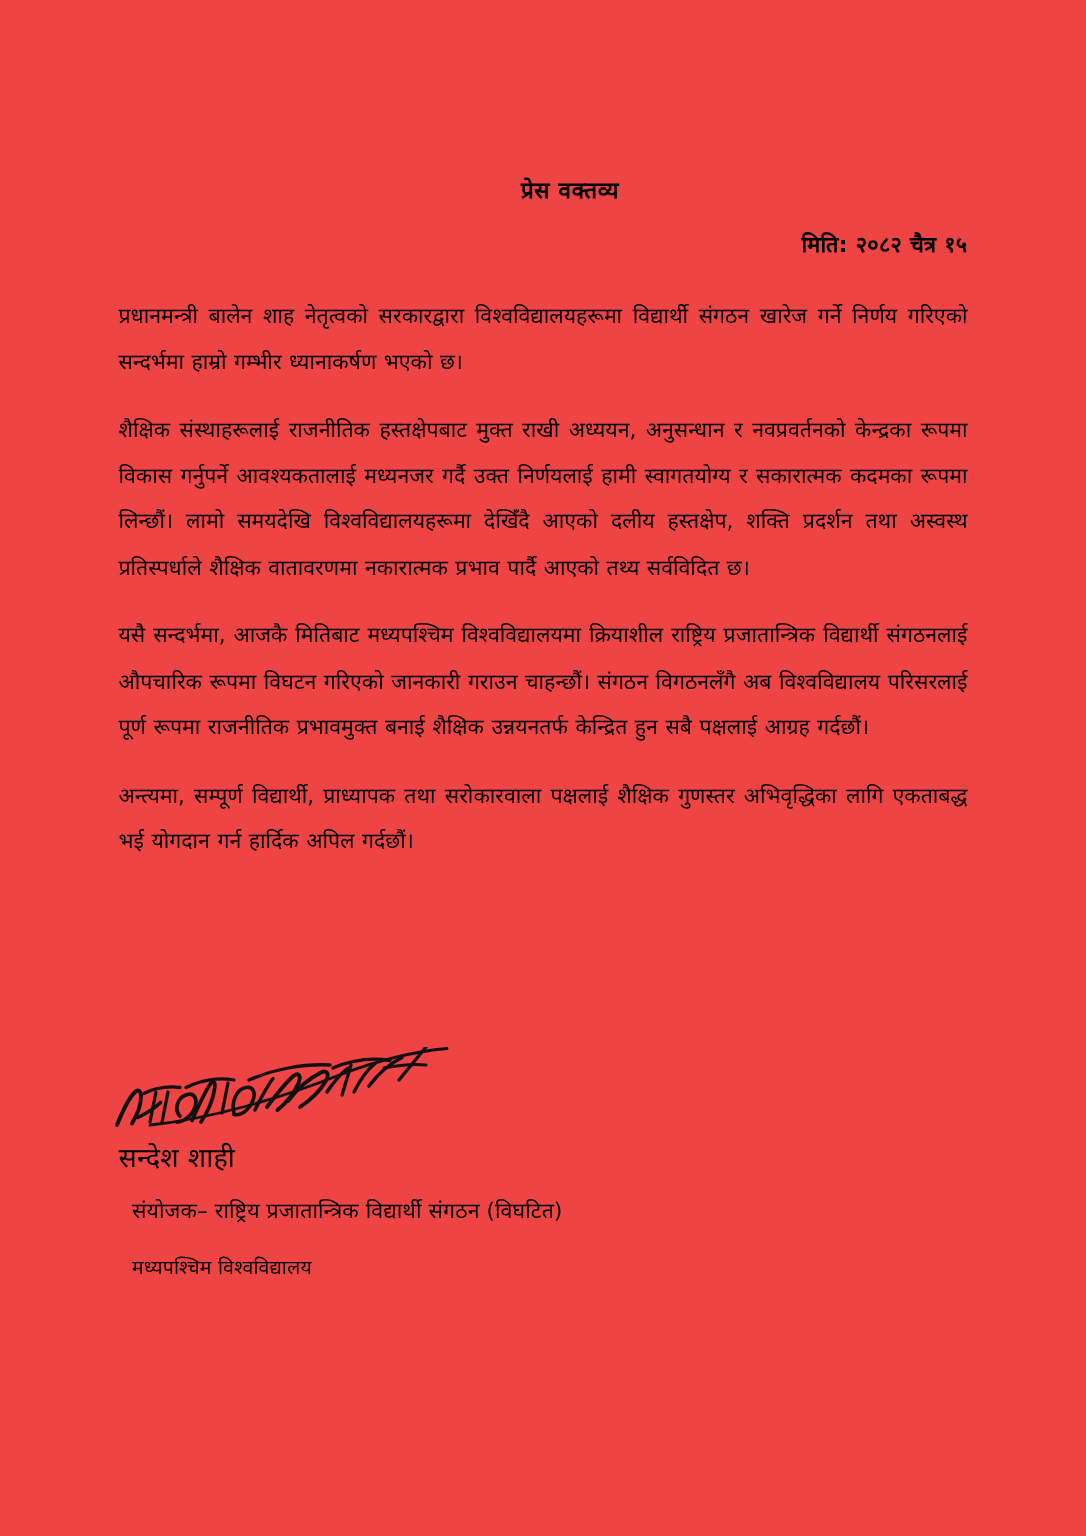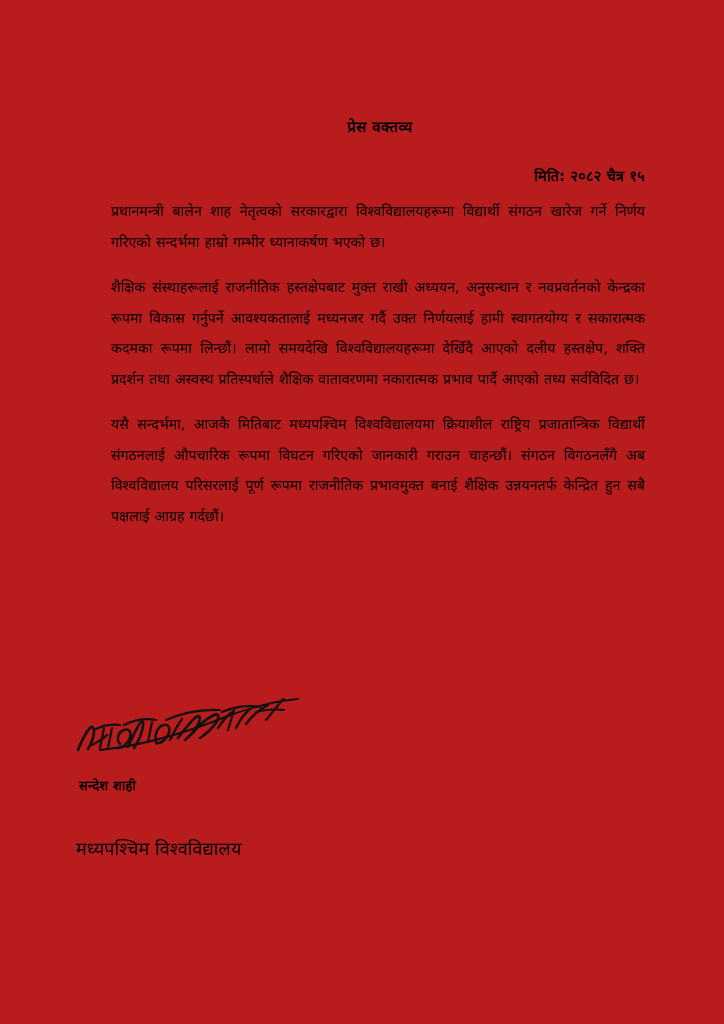--- a/index.html
+++ b/index.html
@@ -12,21 +12,21 @@
     height: 1024px;
     position: relative;
     font-family: "DejaVu Sans", "Liberation Sans", sans-serif;
     color: #000000;
     overflow: hidden;
   }
 
   .page {
     position: absolute;
     inset: 0;
-    background: #b91c1c;
+    background: #ef4444;
     padding-left: 32px;
   }
 
   
   .doc-title {
     position: absolute;
     left: 0;
     right: 0;
     top: 118px;
     text-align: center;
@@ -34,21 +34,21 @@
     font-weight: bold;
     letter-spacing: 0.4px;
     line-height: 1.2;
     padding-left: 36px;
   }
 
   
   .doc-date {
     position: absolute;
     right: 79px;
-    top: 168px;
+    top: 156px;
     font-size: 14.5px;
     font-weight: bold;
     letter-spacing: 0.2px;
     line-height: 1.2;
   }
 
   
   .body-block {
     position: absolute;
     left: 79px;
@@ -58,75 +58,75 @@
 
   .para {
     text-align: justify;
     text-justify: inter-word;
     font-size: 14.2px;
     line-height: 30.5px;
     margin: 0 0 15px 0;
     word-spacing: 0.5px;
   }
   .para:last-child { margin-bottom: 0; }
-  .para.last-line-natural { text-align-last: left; margin-left: 32px; }
+  .para.last-line-natural { text-align-last: left; }
 
   
   .sign-area {
     position: absolute;
     left: 70px;
     top: 698px;
     width: 330px;
     height: 70px;
   }
   .sign-svg { display: block; }
 
   .signer-name {
     position: absolute;
     left: 79px;
     top: 762px;
-    font-size: 13px;
-    font-weight: bold;
+    font-size: 18px;
+    font-weight: normal;
     letter-spacing: 0.2px;
     line-height: 1.2;
-    margin-top: 16px;
   }
 
   .signer-role {
     position: absolute;
     left: 88px;
     top: 800px;
     font-size: 14.2px;
     line-height: 1.2;
     letter-spacing: 0.1px;
   }
 
   .signer-org {
     position: absolute;
-    left: 76px;
+    left: 88px;
     top: 838px;
-    font-size: 18px;
+    font-size: 13px;
     line-height: 1.2;
     letter-spacing: 0.1px;
     text-align: right;
   }
 </style>
 </head>
 <body>
 
 <div class="page">
 
   <div class="doc-title">प्रेस वक्तव्य</div>
 
   <div class="doc-date">मिति: २०८२ चैत्र १५</div>
 
   <div class="body-block">
     <p class="para last-line-natural">प्रधानमन्त्री बालेन शाह नेतृत्वको सरकारद्वारा विश्वविद्यालयहरूमा विद्यार्थी संगठन खारेज गर्ने निर्णय गरिएको सन्दर्भमा हाम्रो गम्भीर ध्यानाकर्षण भएको छ।</p>
     <p class="para last-line-natural">शैक्षिक संस्थाहरूलाई राजनीतिक हस्तक्षेपबाट मुक्त राखी अध्ययन, अनुसन्धान र नवप्रवर्तनको केन्द्रका रूपमा विकास गर्नुपर्ने आवश्यकतालाई मध्यनजर गर्दै उक्त निर्णयलाई हामी स्वागतयोग्य र सकारात्मक कदमका रूपमा लिन्छौं। लामो समयदेखि विश्वविद्यालयहरूमा देखिँदै आएको दलीय हस्तक्षेप, शक्ति प्रदर्शन तथा अस्वस्थ प्रतिस्पर्धाले शैक्षिक वातावरणमा नकारात्मक प्रभाव पार्दै आएको तथ्य सर्वविदित छ।</p>
     <p class="para last-line-natural">यसै सन्दर्भमा, आजकै मितिबाट मध्यपश्चिम विश्वविद्यालयमा क्रियाशील राष्ट्रिय प्रजातान्त्रिक विद्यार्थी संगठनलाई औपचारिक रूपमा विघटन गरिएको जानकारी गराउन चाहन्छौं। संगठन विगठनलँगै अब विश्वविद्यालय परिसरलाई पूर्ण रूपमा राजनीतिक प्रभावमुक्त बनाई शैक्षिक उन्नयनतर्फ केन्द्रित हुन सबै पक्षलाई आग्रह गर्दछौं।</p>
+    <p class="para last-line-natural">अन्त्यमा, सम्पूर्ण विद्यार्थी, प्राध्यापक तथा सरोकारवाला पक्षलाई शैक्षिक गुणस्तर अभिवृद्धिका लागि एकताबद्ध भई योगदान गर्न हार्दिक अपिल गर्दछौं।</p>
   </div>
 
   <div class="sign-area">
     <svg class="sign-svg" width="330" height="70" viewBox="0 0 330 70">
       <g fill="none" stroke="#111111" stroke-linecap="round" stroke-linejoin="round">
         <path d="M8 52 C12 42, 16 34, 20 30 C22 28, 24 29, 24 33 C24 39, 21 46, 18 51" stroke-width="2.6"></path>
         <path d="M22 47 C28 44, 33 41, 37 37" stroke-width="2.4"></path>
         <path d="M30 50 L34 30" stroke-width="2.2"></path>
         <path d="M38 50 L42 30" stroke-width="2.2"></path>
         <path d="M26 31 C34 27, 42 26, 50 27" stroke-width="2.2"></path>
@@ -146,16 +146,17 @@
         <path d="M176 26 C182 18, 190 11, 198 7" stroke-width="2.4"></path>
         <path d="M30 52 C70 48, 118 34, 158 18 C182 9, 206 3, 228 1" stroke-width="1.9"></path>
         <path d="M196 22 L214 0" stroke-width="2.2"></path>
         <path d="M186 14 C196 12, 206 11, 214 12" stroke-width="2"></path>
       </g>
     </svg>
   </div>
 
   <div class="signer-name">सन्देश शाही</div>
 
+  <div class="signer-role">संयोजक– राष्ट्रिय प्रजातान्त्रिक विद्यार्थी संगठन (विघटित)</div>
 
   <div class="signer-org">मध्यपश्चिम विश्वविद्यालय</div>
 
 </div>
 
 </body></html>

